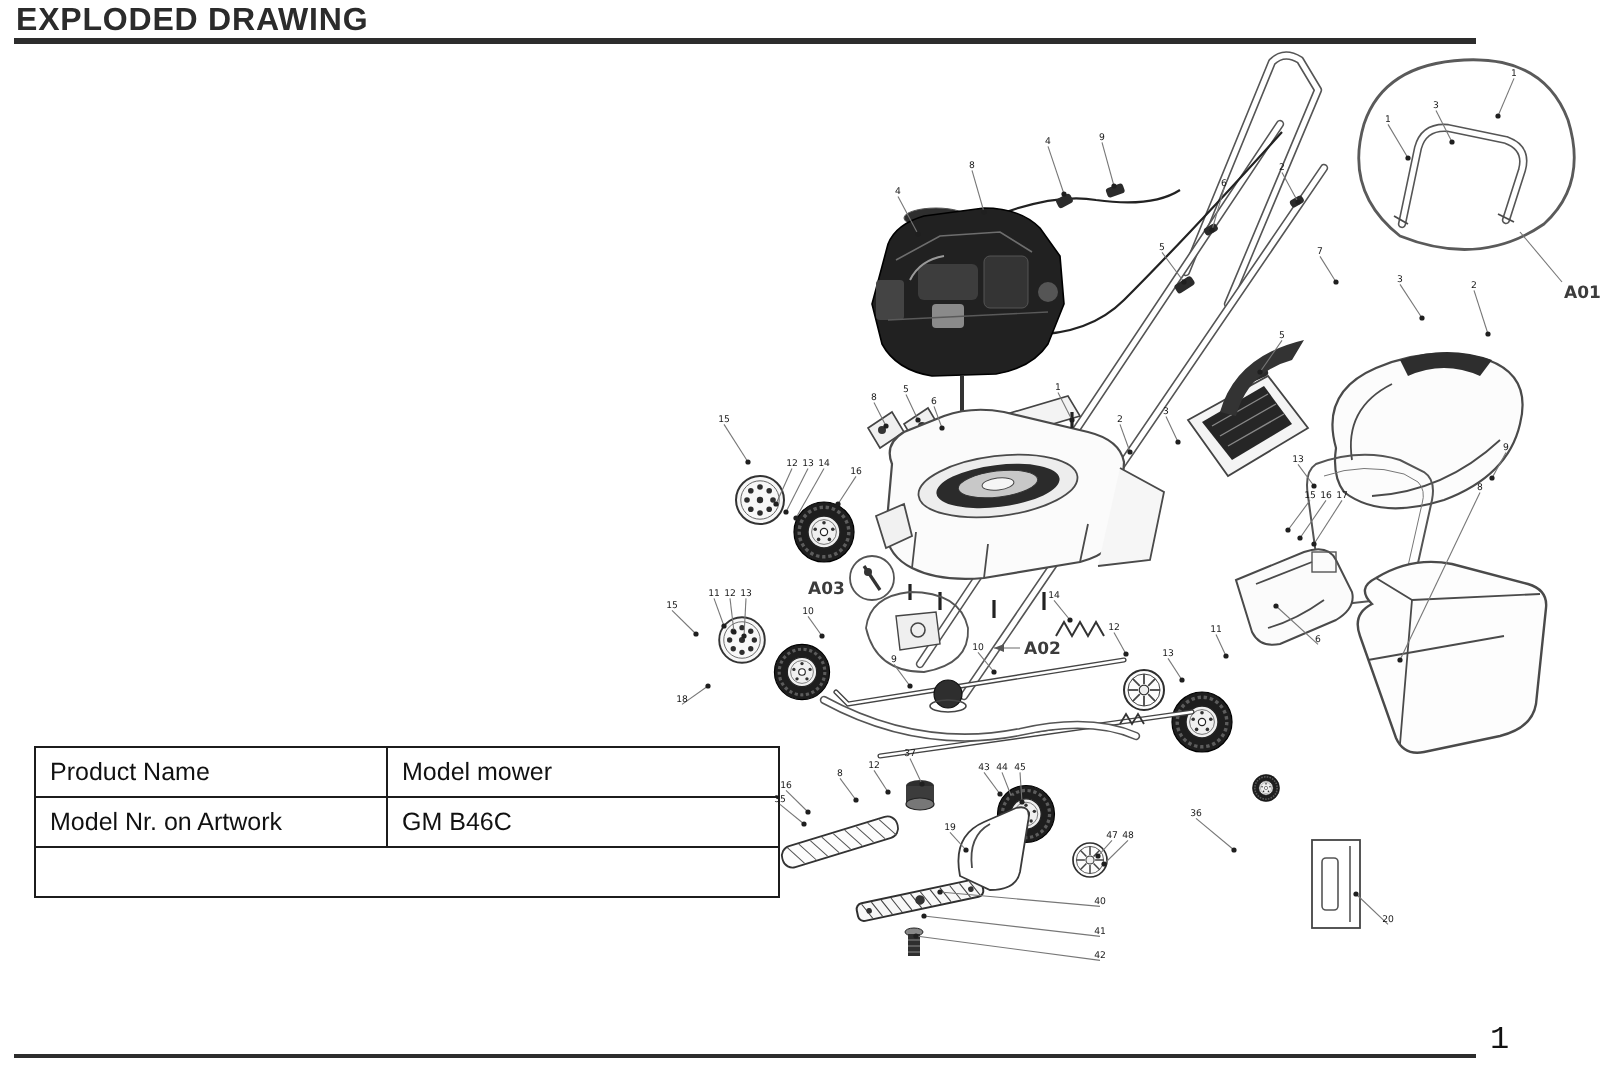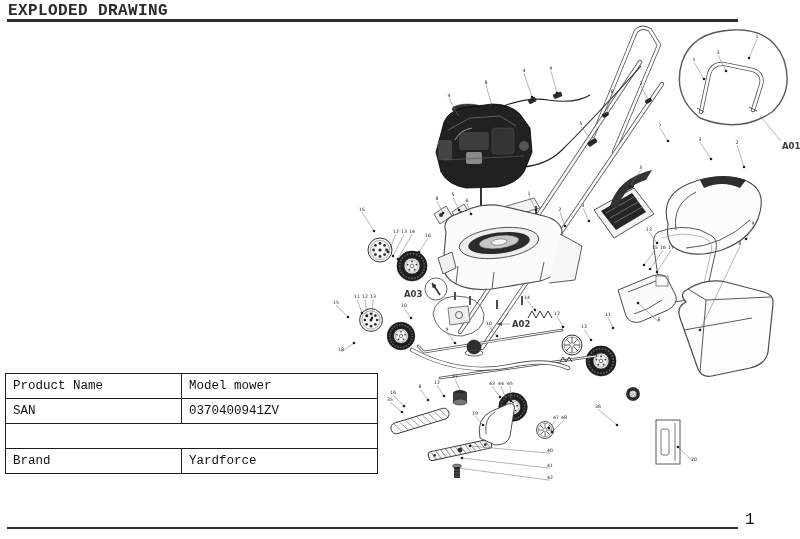--- a/index.html
+++ b/index.html
@@ -1,28 +1,28 @@
 <!DOCTYPE html>
 <html><head>
 <meta charset="utf-8">
 <style>
   html,body{margin:0;padding:0;background:#888;}
   #page{position:relative;width:800px;height:539px;background:#ffffff;overflow:hidden;
         font-family:"Liberation Sans",sans-serif;}
   
   #page-title{position:absolute;left:8px;top:2px;font-size:16px;font-weight:bold;
-              letter-spacing:.4px;color:#2b2b2b;font-family:Liberation Mono, monospace;}
+              letter-spacing:.4px;color:#2b2b2b;}
   #title-rule{position:absolute;left:7px;top:19px;width:731px;height:3px;background:#2d2d2d;}
   
   #bottom-rule{position:absolute;left:7px;top:527px;width:731px;height:2px;background:#2d2d2d;}
   #page-number{position:absolute;left:745px;top:511px;font-family:"Liberation Mono",monospace;
                font-size:16px;color:#111;}
   
-  #info-table{position:absolute;left:5px;top:373px;width:373px;border-collapse:collapse;
-              font-family:Liberation Mono, monospace;font-size:12.5px;color:#111;}
+  #info-table{position:absolute;left:17px;top:373px;width:373px;border-collapse:collapse;
+              font-family:Liberation Sans, sans-serif;font-size:12.5px;color:#111;}
   #info-table td{border:1.6px solid #1c1c1c;height:24px;padding:0 0 0 7px;white-space:nowrap;}
   #info-table td.c1{width:168px;}
   
   #diagram-svg{position:absolute;left:300px;top:24px;width:500px;height:500px;}
   .leader{stroke:#777;stroke-width:0.55;fill:none;}
   .bolt{fill:#1f1f1f;}
   .callout-num{font:4.6px "DejaVu Sans",sans-serif;fill:#1a1a1a;text-anchor:middle;}
   .assembly-label{font:bold 8.5px "DejaVu Sans",sans-serif;fill:#3c3c3c;}
   .tube-o{stroke:#555;stroke-width:4.2;fill:none;stroke-linecap:round;stroke-linejoin:round;}
   .tube-i{stroke:#fff;stroke-width:2.6;fill:none;stroke-linecap:round;stroke-linejoin:round;}
@@ -39,29 +39,25 @@
   <div id="page-title">EXPLODED DRAWING</div>
   <div id="title-rule"></div>
 
   <table id="info-table">
     <tbody>
         <tr>
       <td class="c1">Product Name</td>
       <td>Model mower</td>
     </tr>
     <tr>
-      <td class="c1">SAN</td>
-      <td>0370400941ZV</td>
+      <td class="c1">Model Nr. on Artwork</td>
+      <td>GM B46C</td>
     </tr>
     <tr>
       <td colspan="2"></td>
-    </tr>
-    <tr>
-      <td class="c1">Brand</td>
-      <td>Yardforce</td>
     </tr>
   </tbody>
     </table>
 
   <svg id="diagram-svg" viewBox="300 24 500 500" xmlns="http://www.w3.org/2000/svg">
     <defs>
       <g id="tire">
         <circle r="15" fill="#1e1e1e" stroke="#000" stroke-width="0.6"></circle>
         <circle r="12.4" fill="none" stroke="#5c5c5c" stroke-width="1.7" stroke-dasharray="1.7 1.4"></circle>
         <circle r="8" fill="#f0f0f0" stroke="#222" stroke-width="0.7"></circle>

